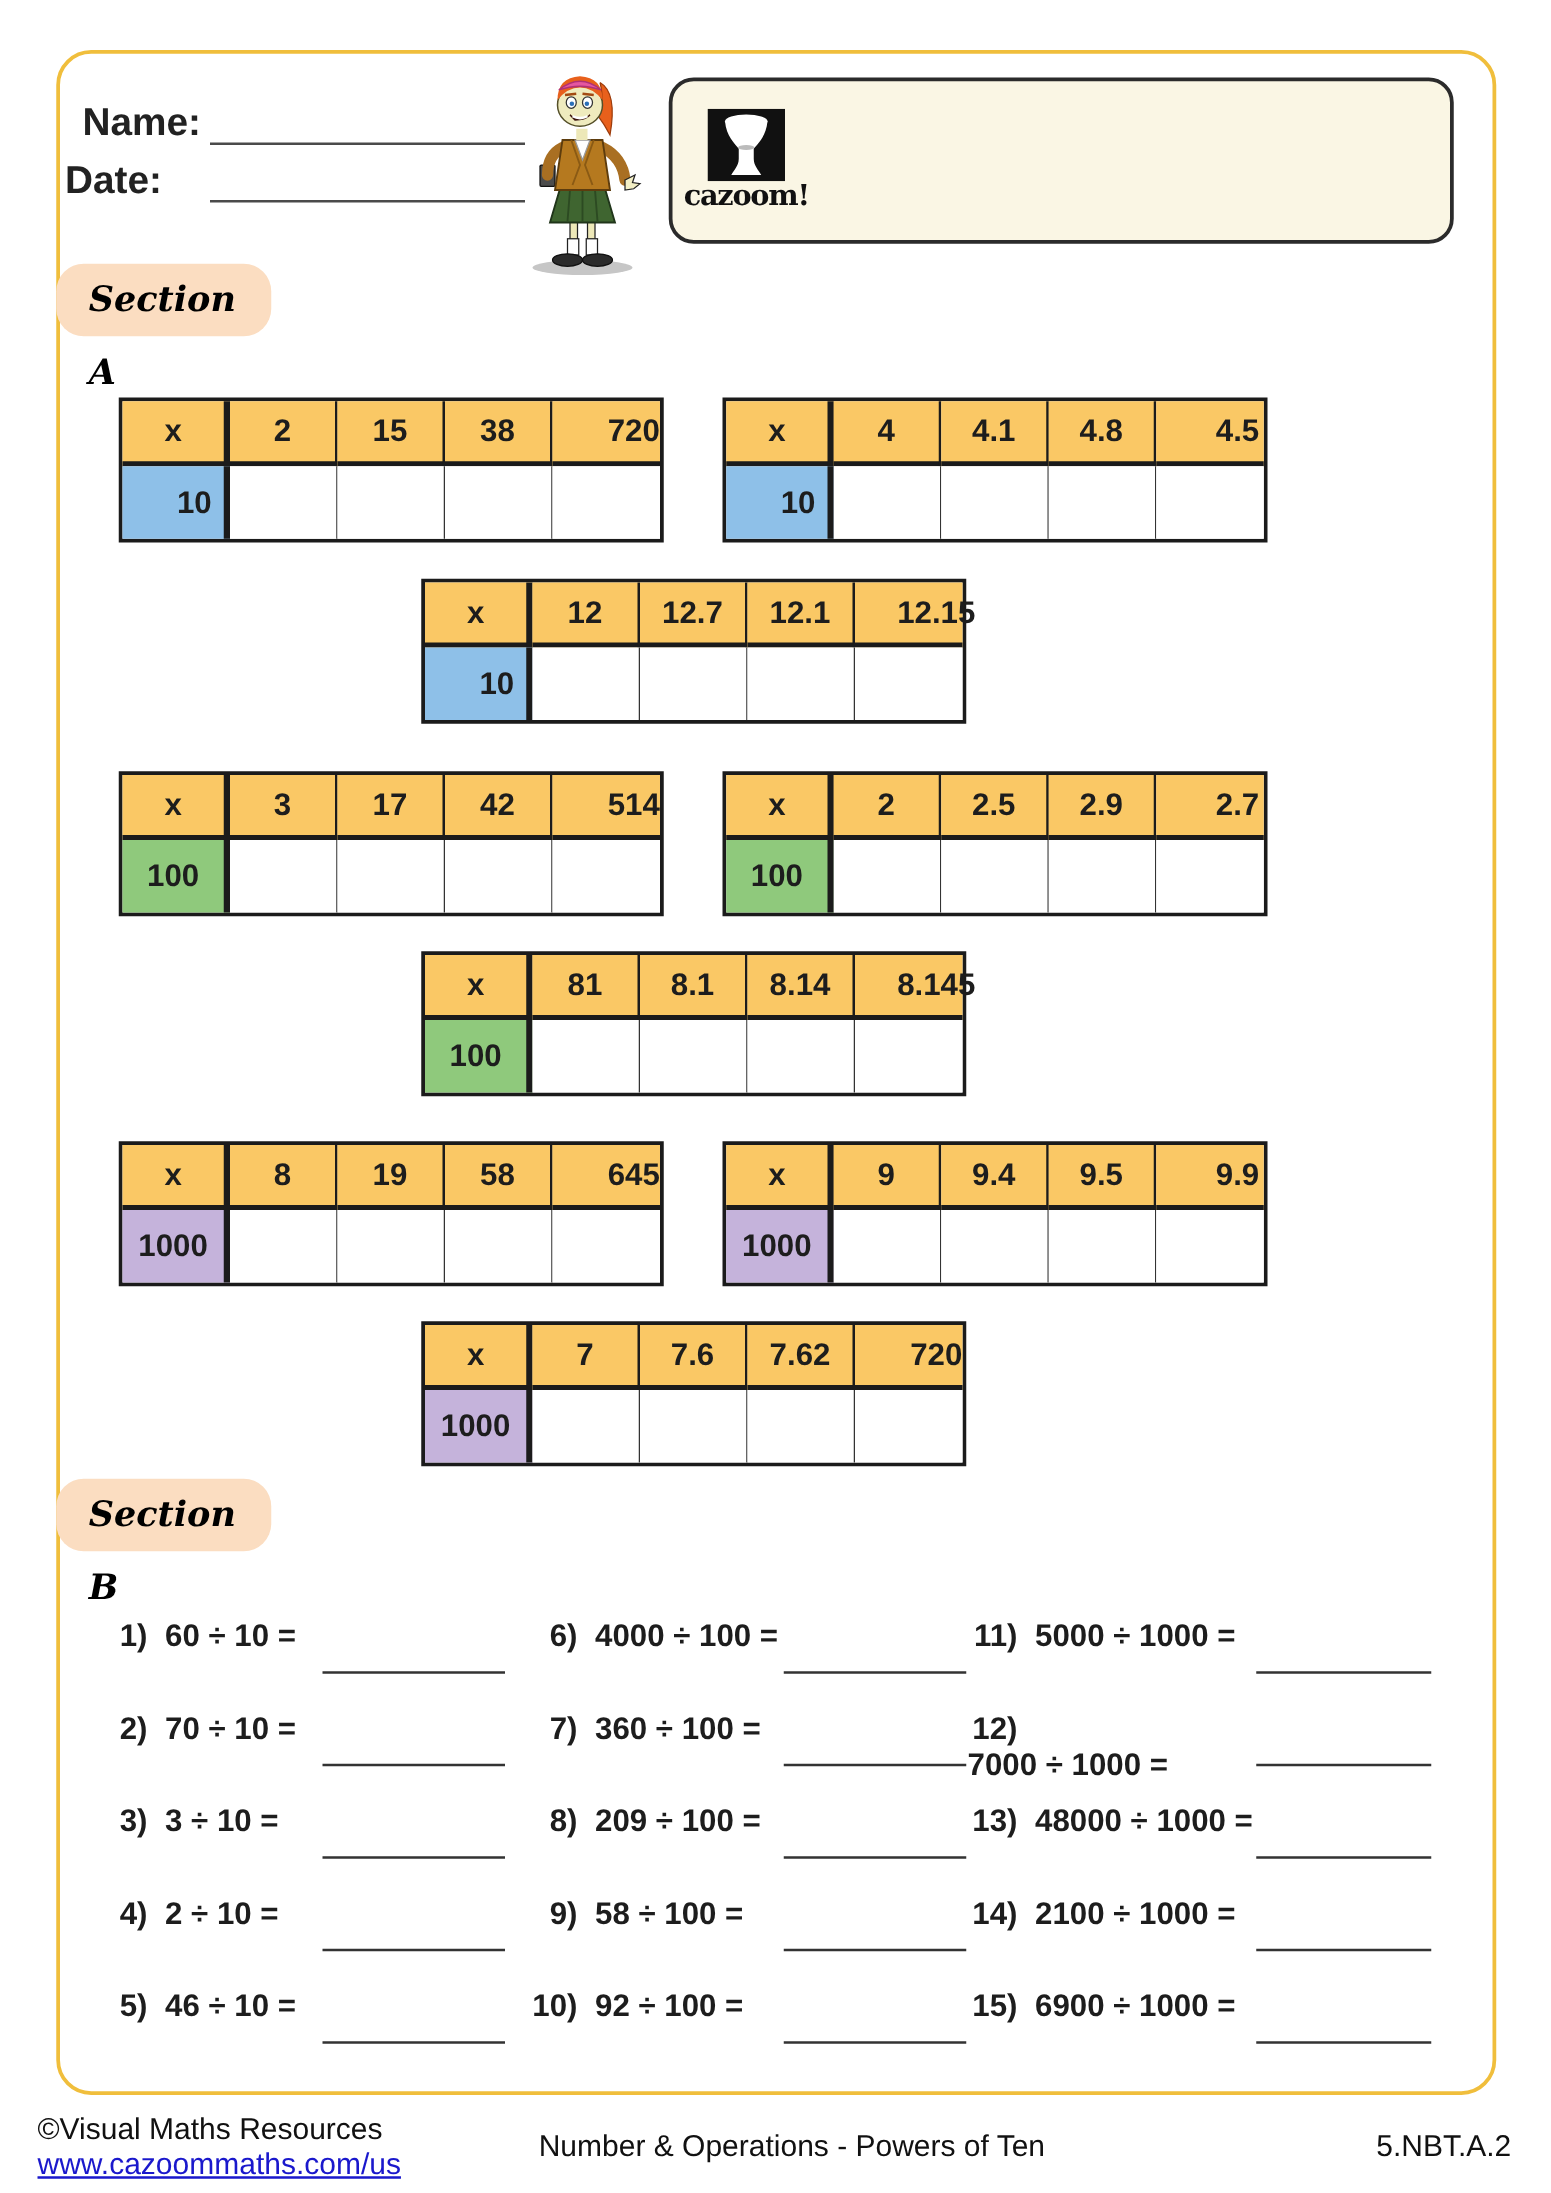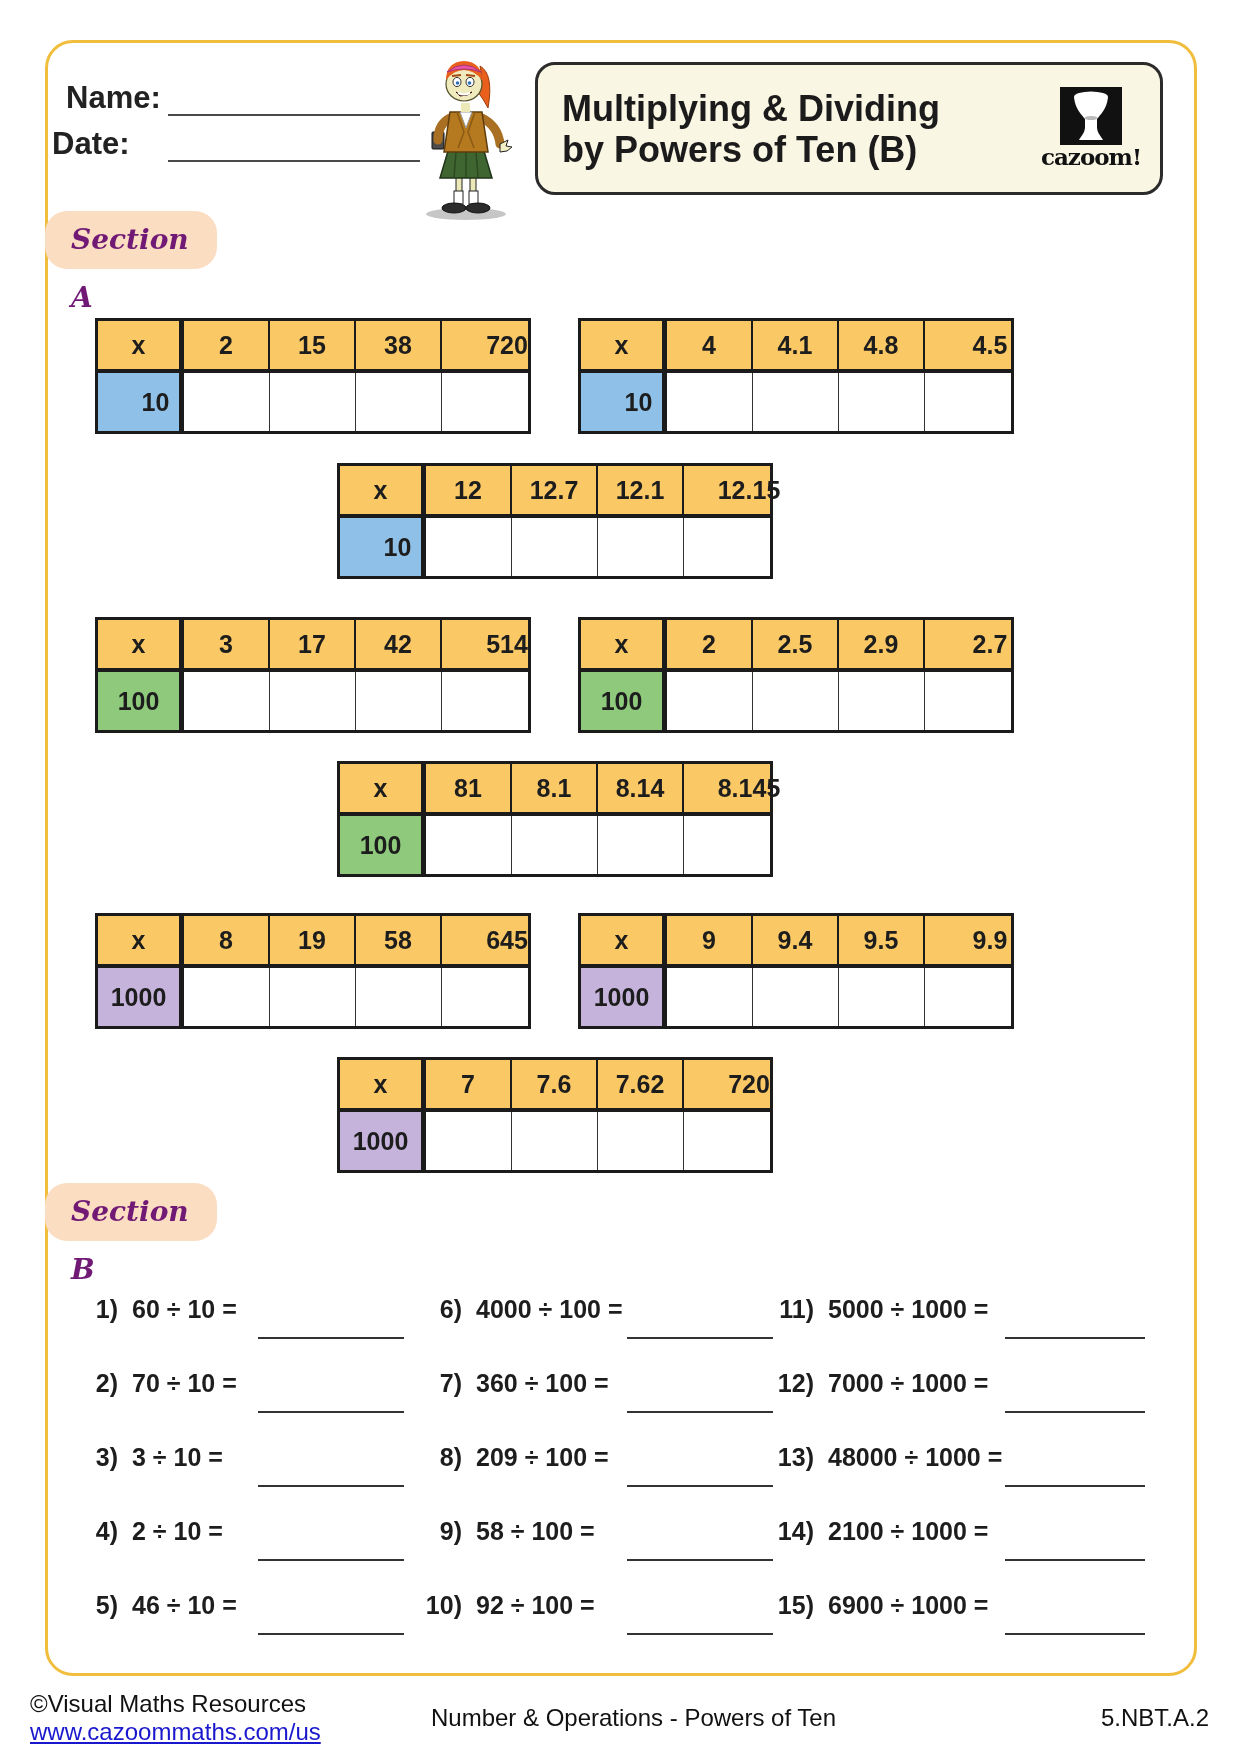--- a/index.html
+++ b/index.html
@@ -20,21 +20,21 @@
     display:flex; align-items:center; box-sizing:border-box;
   }
   .titletext { flex:1; padding-left:24px; font-size:36px; font-weight:bold; line-height:41px; color:#1b1b1b; }
   .logo { width:118px; display:flex; flex-direction:column; align-items:center; padding-right:10px; }
   .logoword { font-family:"DejaVu Serif", serif; font-weight:bold; font-size:23px; letter-spacing:-1px; color:#111; margin-top:-2px; }
   
   .seclabel {
     position:absolute; left:45px; width:172px; height:58px; border-radius:22px;
     background:var(--section-label-bg,#FBDDC1);
     font-family:"DejaVu Serif", serif; font-style:italic; font-weight:bold;
-    font-size:28px; color:#701a75; line-height:58px; padding-left:26px; box-sizing:border-box;
+    font-size:28px; color:#000000; line-height:58px; padding-left:26px; box-sizing:border-box;
   }
   
   .ptable {
     position:absolute; display:grid; grid-template-columns:repeat(5,86px);
     border:3px solid #1b1b1b; background:#fff;
   }
   .cell {
     display:flex; align-items:center; justify-content:center;
     font-size:25px; font-weight:bold; color:#1d1d1d; box-sizing:border-box;
     border-right:2px solid #1b1b1b;
@@ -104,24 +104,20 @@
     <ellipse cx="49" cy="34" rx="4" ry="4.6" fill="#fff" stroke="#333" stroke-width="1"></ellipse>
     <ellipse cx="62" cy="34" rx="4" ry="4.6" fill="#fff" stroke="#333" stroke-width="1"></ellipse>
     <circle cx="49.5" cy="35" r="1.8" fill="#2b6fb8"></circle>
     <circle cx="61.5" cy="35" r="1.8" fill="#2b6fb8"></circle>
     <path d="M44 28 L53 27 M58 27 L67 28" stroke="#a34a12" stroke-width="2"></path>
     <path d="M48 44 Q56 51 64 44 Q60 48 52 48 Z" fill="#5a1f14" stroke="#3a130c"></path>
     <path d="M50 45 Q56 48 62 45" stroke="#fff" stroke-width="2" fill="none"></path>
   </svg>
 
   <div class="titlebox">
-    <div class="titletext">
-      <div>Multiplying &amp; Dividing</div>
-      <div>by Powers of Ten (B)</div>
-    </div>
     <div class="logo">
       <svg width="62" height="58" viewBox="0 0 62 58">
         <rect x="0" y="0" width="62" height="58" fill="#111"></rect>
         <ellipse cx="31" cy="10" rx="17" ry="5.5" fill="#fff"></ellipse>
         <path d="M14 10 C15 22 22 28 25 32 L25 40 C25 46 21 49 19 53 L43 53 C41 49 37 46 37 40 L37 32 C40 28 47 22 48 10 C43 14 19 14 14 10 Z" fill="#fff"></path>
         <ellipse cx="31" cy="31" rx="6.5" ry="2" fill="#bbb"></ellipse>
       </svg>
       <div class="logoword">cazoom!</div>
     </div>
   </div>
@@ -306,21 +302,21 @@
     <span class="qtext">92 ÷ 100 =</span>
   </div>
   <div class="ansline" style="left:627px; top:1633px; width:146px;"></div>
 
   <div class="q" style="left:760px; top:1295px;">
     <span class="qnum">11)</span>
     <span class="qtext">5000 ÷ 1000 =</span>
   </div>
   <div class="ansline" style="left:1005px; top:1337px; width:140px;"></div>
 
-  <div class="q" style="left:760px; top:1369px;">
+  <div class="q" style="left:760px; top:1369px;flex-direction:column;">
     <span class="qnum">12)</span>
     <span class="qtext">7000 ÷ 1000 =</span>
   </div>
   <div class="ansline" style="left:1005px; top:1411px; width:140px;"></div>
 
   <div class="q" style="left:760px; top:1443px;">
     <span class="qnum">13)</span>
     <span class="qtext">48000 ÷ 1000 =</span>
   </div>
   <div class="ansline" style="left:1005px; top:1485px; width:140px;"></div>

